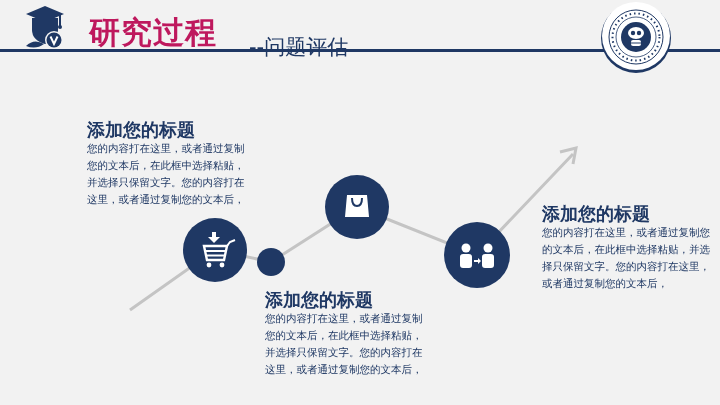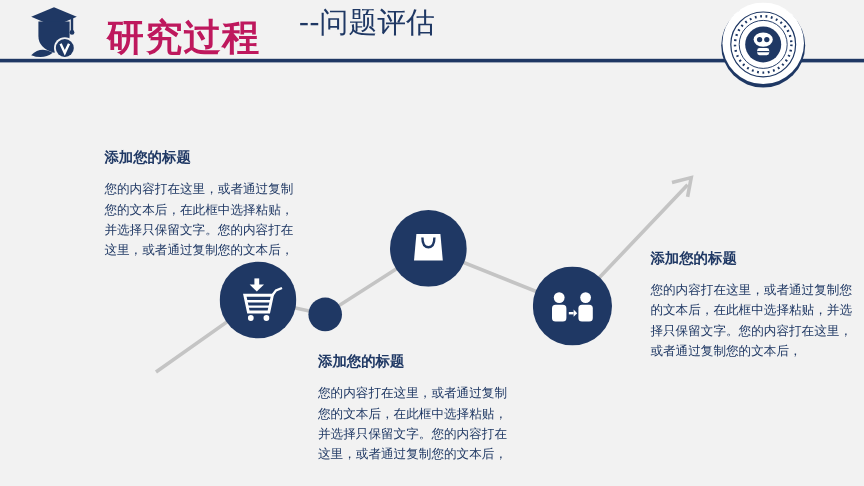--- a/index.html
+++ b/index.html
@@ -12,31 +12,31 @@
   .header-line {
     position:absolute; left:0; top:49px; width:720px; height:3px;
     background:#1f3864;
   }
   .logo-icon { left:22px; top:4px; width:46px; height:46px; }
   .page-title {
     left:89px; top:12px; font-size:31px; font-weight:bold;
     color:#be185d; letter-spacing:1px; line-height:40px;
   }
   .page-subtitle {
-    left:249px; top:5px; font-size:24px; color:#1f3864; line-height:28px;
+    left:249px; top:33px; font-size:21px; color:#1f3864; line-height:28px;
   }
   .badge {
     left:600px; top:2px; width:72px; height:72px;
   }
   .path-svg { left:0; top:0; width:720px; height:405px; }
   .block-title {
-    font-size:12px; font-weight:bold; color:#1f3864; line-height:18px;
+    font-size:18px; font-weight:bold; color:#1f3864; line-height:18px;font-family:Liberation Mono, monospace;
   }
   .block-text {
-    font-size:10.5px; color:#1f3864; line-height:17px; margin-top:10px;
+    font-size:10.5px; color:#1f3864; line-height:17px; margin-top:0;
   }
   .block1 { left:87px; top:122px; width:190px; }
   .block2 { left:265px; top:292px; width:190px; }
   .block3 { left:542px; top:206px; width:180px; }
 </style>
 </head>
 <body>
 
 <div class="header-line"></div>
 

